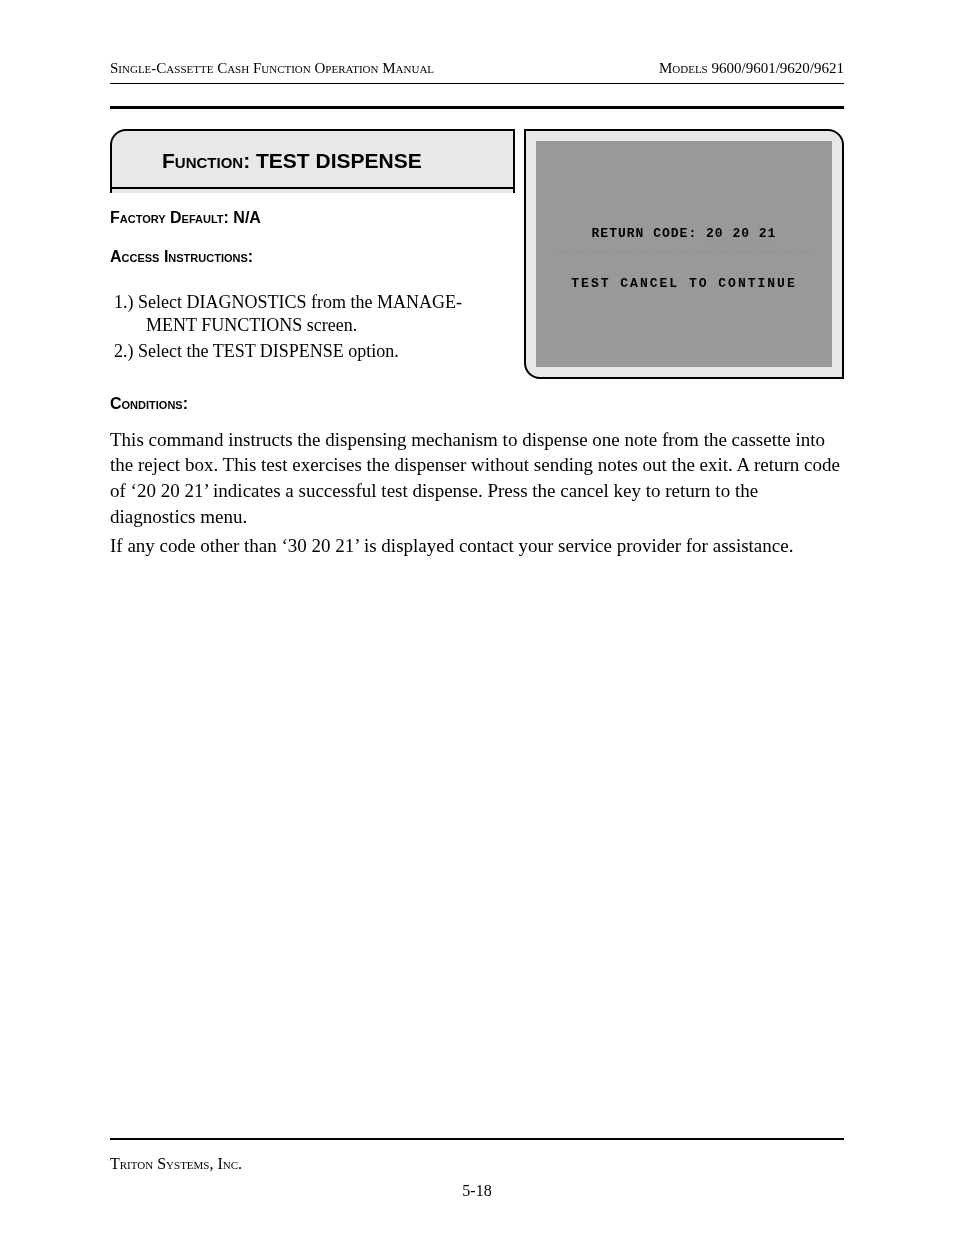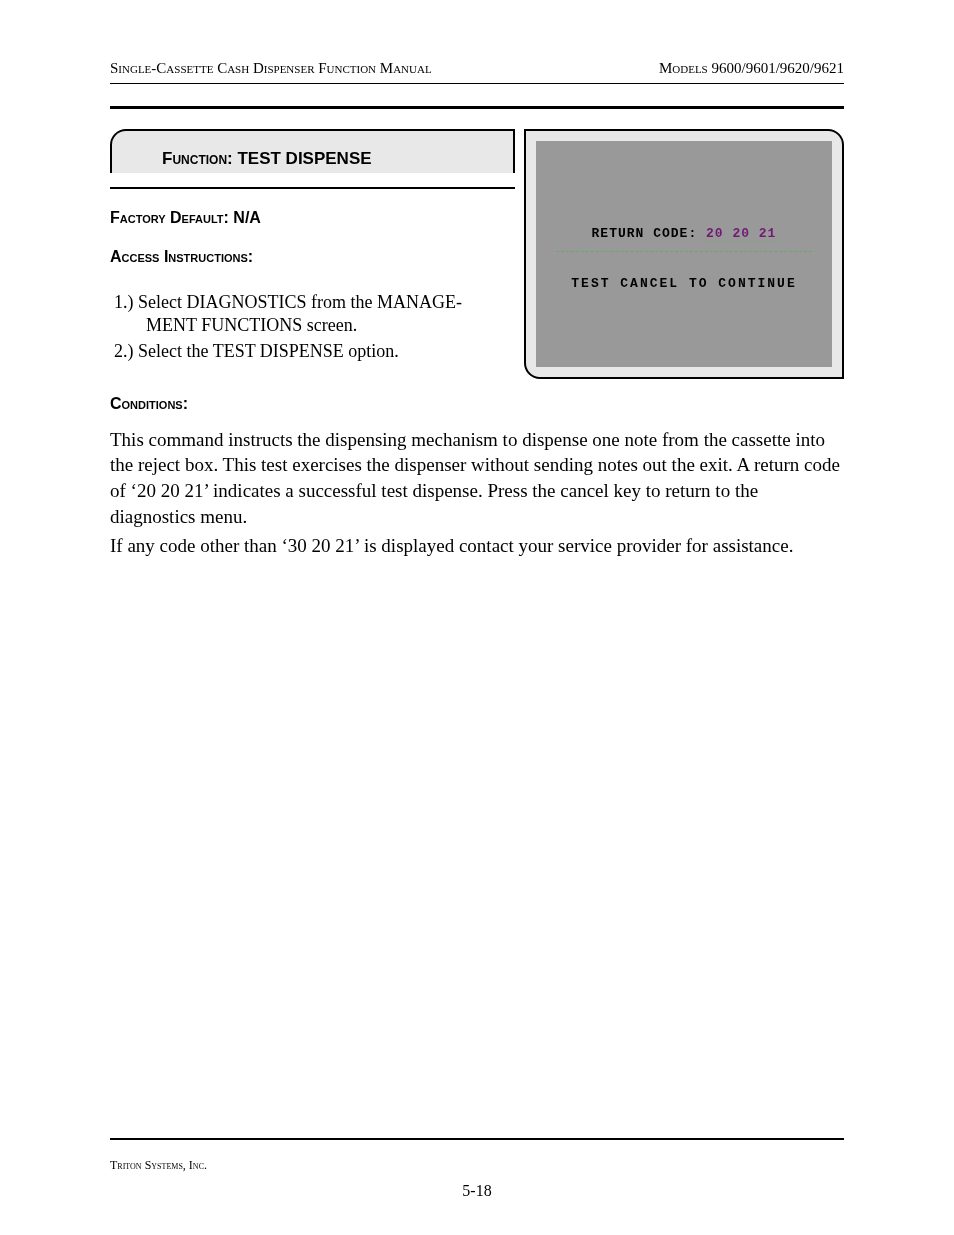--- a/index.html
+++ b/index.html
@@ -34,29 +34,29 @@
   .func-box {
     position: relative;
     height: 250px;
     margin-bottom: 10px;
   }
   
   .func-banner {
     position: absolute;
     top: 0; left: 0;
     width: 405px;
-    height: 44px;
+    height: 64px;
     background: #e8e8e8;
     border: 2px solid #000;
     border-top-left-radius: 16px;
     border-bottom: none;
     padding: 18px 0 0 50px;
     font-family: Arial, Helvetica, sans-serif;
     font-weight: bold;
-    font-size: 17px;
+    font-size: 21px;
     font-variant: small-caps;
   }
   .func-banner .plain { font-variant: normal; }
   
   .screen-outer {
     position: absolute;
     top: 0; right: 0;
     width: 320px;
     height: 250px;
     background: #e8e8e8;
@@ -75,21 +75,21 @@
     font-weight: bold;
     color: #000;
     padding: 85px 20px 0 20px;
     text-align: center;
   }
   .screen-inner .rc-line {
     white-space: nowrap;
   }
   .screen-inner .rc-val {
     border-bottom: 1px dotted #7a7;
-    color: #701a75;
+    color: #000000;
   }
   .screen-inner .dash-row {
     margin-top: 10px;
     border-top: 1.5px dashed #6a6;
     height: 1px;
   }
   .screen-inner .cont {
     margin-top: 24px;
     letter-spacing: 2px;
   }
@@ -142,37 +142,37 @@
     position: absolute;
     left: 110px; right: 110px;
     bottom: 95px;
     border-top: 2px solid #000;
   }
   .footer-co {
     position: absolute;
     left: 110px;
     bottom: 62px;
     font-variant: small-caps;
-    font-size: 12px;
+    font-size: 16px;
     margin-top: 14px;
   }
   .page-num {
     position: absolute;
     left: 0; right: 0;
     bottom: 35px;
     text-align: center;
     font-size: 16px;
   }
 </style>
 </head>
 <body>
 
 <div class="page">
   <div class="hdr">
-    <span>Single-Cassette Cash Dispenser Function Manual</span>
+    <span>Single-Cassette Cash Function Operation Manual</span>
     <span>Models 9600/9601/9620/9621</span>
   </div>
   <hr class="rule-thin">
 
   <hr class="rule-thick">
 
   <div class="func-box">
     <div class="func-banner">
       <span>Function: </span><span class="plain">TEST DISPENSE</span>
     </div>

